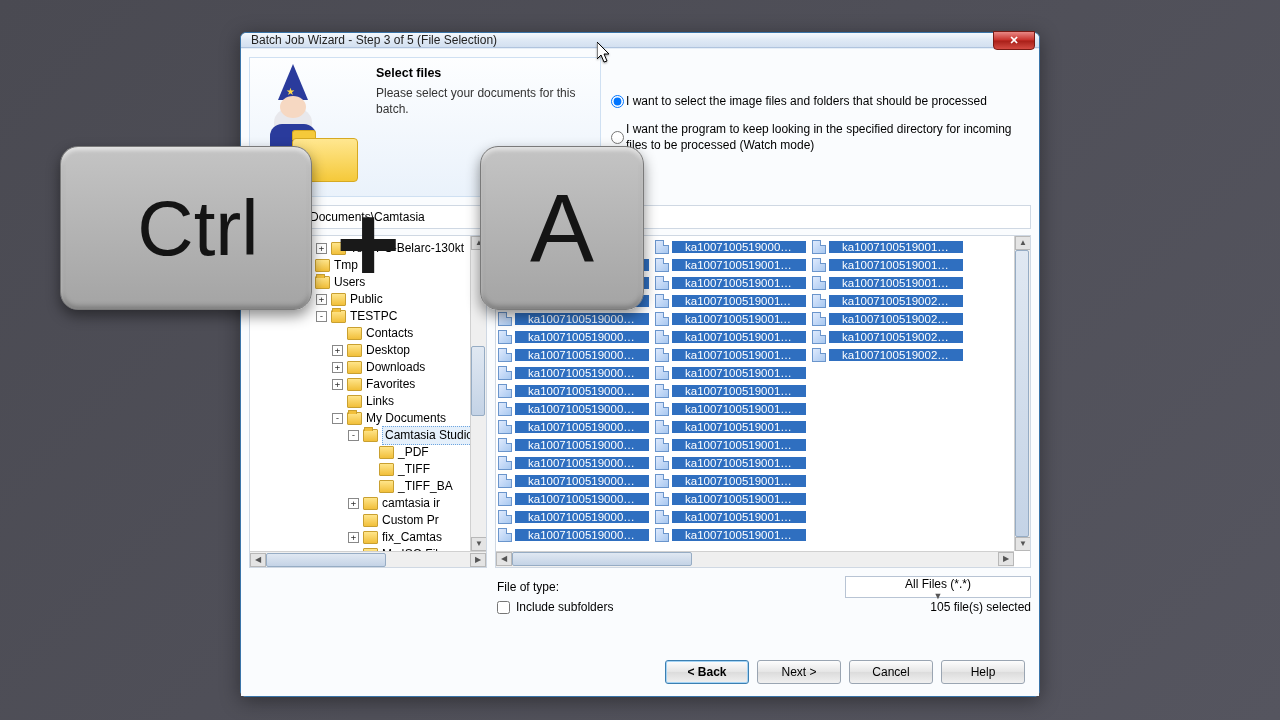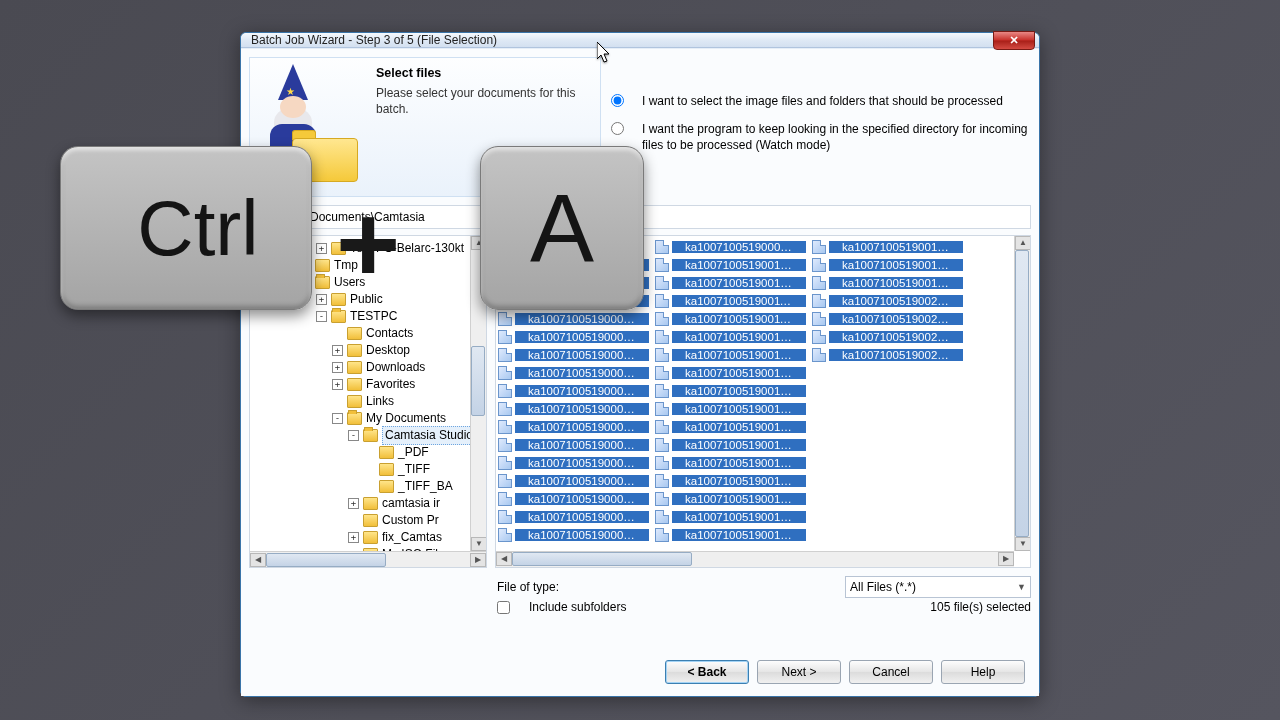--- a/index.html
+++ b/index.html
@@ -80,21 +80,21 @@
   .wiz-hat-star { position:absolute; top:22px; left:28px; color:#ffd94a; font-size:10px; }
   .wiz-head { position:absolute; top:32px; left:22px; width:26px; height:22px; background:#f6d8c2; border-radius:50%; }
   .wiz-beard { position:absolute; top:44px; left:16px; width:38px; height:34px; background:#e8e8ec; border-radius:50% 50% 60% 60%; }
   .wiz-body { position:absolute; top:60px; left:12px; width:46px; height:50px; background:#2a3b9c; border-radius:12px 12px 30% 30%; }
   .wiz-folder { position:absolute; bottom:2px; left:34px; width:66px; height:44px; background:linear-gradient(180deg,#ffe790,#f5c93a); border-radius:4px; border:1px solid #d6a922; }
   .wiz-folder-tab { position:absolute; bottom:44px; left:34px; width:24px; height:10px; background:#f5c93a; border-radius:3px 3px 0 0; border:1px solid #d6a922; border-bottom:0;}
   .info-text { flex:1; padding-top:2px; }
   .info-text h3 { font-size:12.5px; font-weight:bold; margin-bottom:6px; }
   .info-text p { font-size:12px; color:#333; line-height:1.3; }
   .radio-col { flex:1; padding-top:36px; display:flex; flex-direction:column; gap:12px; }
-  .radio-row { display:flex; align-items:flex-start; gap:18px; font-size:12px; line-height:1.35; }
+  .radio-row { display:flex; align-items:center; gap:2px; font-size:12px; line-height:1.35; }
   .radio-row input { margin-top:1px; }
 
   .path-bar {
     height:24px;
     border:1px solid #cfd8e3;
     background:#fff;
     display:flex;
     align-items:center;
     padding:0 6px;
     font-size:12px;
@@ -136,23 +136,23 @@
   }
   .filebody { position:absolute; top:2px; left:2px; right:18px; bottom:18px; display:flex; flex-direction:column; flex-wrap:wrap; align-content:flex-start; column-gap:2px; }
   .fitem { display:flex; align-items:center; height:18px; width:155px; font-size:11.5px;}
   .fitem .ficon { width:14px; height:14px; margin-right:3px; background:linear-gradient(135deg,#dfeafd,#a8c8f0); border:1px solid #6a95cc; position:relative;}
   .fitem .ficon::after{content:"";position:absolute;top:-1px;right:-1px;width:5px;height:5px;background:#fff;border-left:1px solid #6a95cc;border-bottom:1px solid #6a95cc;}
   .fitem .fname { background:#2f6fc0; color:#fff; padding:0 13px; white-space:nowrap; overflow:hidden; text-overflow:ellipsis; max-width:134px;}
   .fl-hscroll { position:absolute; bottom:0; left:0; right:16px; height:16px; background:#f0f0f0; border-top:1px solid #d0d0d0; display:flex;}
   .fl-vscroll { position:absolute; top:0; right:0; bottom:16px; width:16px; background:#f0f0f0; border-left:1px solid #d0d0d0; display:flex; flex-direction:column;}
 
   .filetype-row { display:flex; align-items:center; gap:10px; margin:4px 0 2px 248px; font-size:12px;}
-  .filetype-row .combo { margin-left:auto; width:186px; height:22px; border:1px solid #b8c4d4; background:#fff; display:flex; align-items:center; padding:0 4px; justify-content:space-between; cursor:pointer;}
+  .filetype-row .combo { margin-left:auto; width:186px; height:22px; border:1px solid #b8c4d4; background:#fff; display:flex; align-items:center; padding:0 4px; justify-content:space-between; cursor:pointer;flex-direction:column;}
   .combo .dd { font-size:9px; color:#555;}
-  .check-row { display:flex; align-items:center; gap:19px; margin-left:248px; font-size:12px;}
+  .check-row { display:flex; align-items:center; gap:6px; margin-left:248px; font-size:12px;}
   .check-row .status { margin-left:auto; }
 
   .button-row {
     display:flex; gap:8px; justify-content:flex-end; padding:10px 6px 4px 6px;
     border-top: 0;
     margin-top: 36px;
   }
   .wbtn {
     width:84px; height:24px;
     background:linear-gradient(180deg,#fdfdfd,#e6e6e6 48%,#dcdcdc 52%,#f0f0f0);

